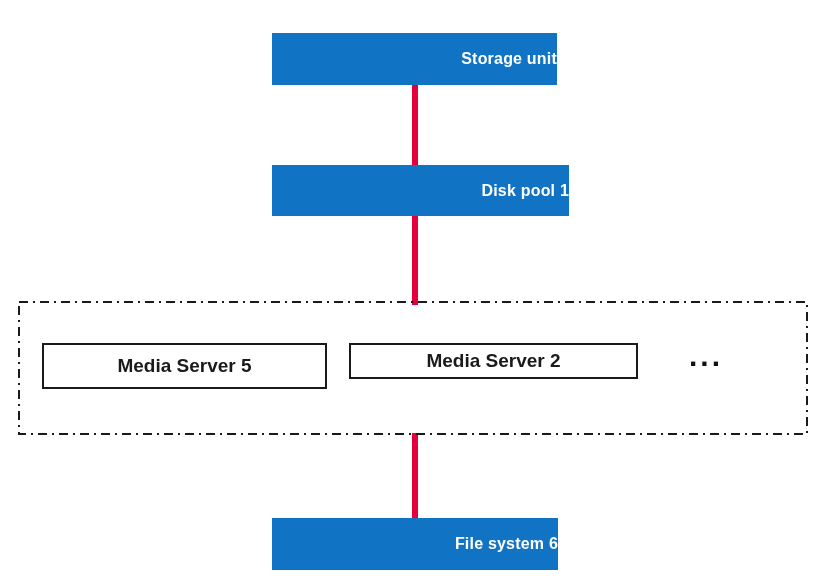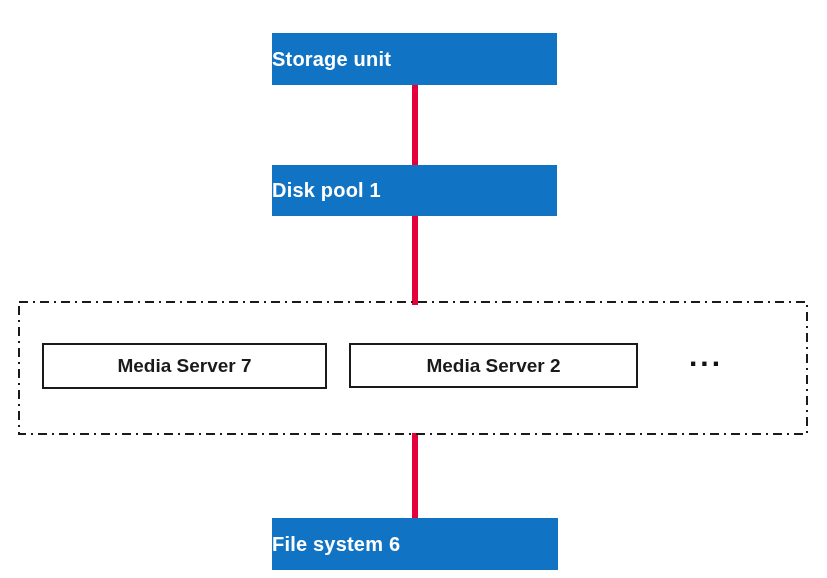--- a/index.html
+++ b/index.html
@@ -12,30 +12,30 @@
     position: relative;
     width: 827px;
     height: 578px;
     background: #ffffff;
     overflow: hidden;
   }
   .node-blue {
     position: absolute;
     background: #1173C4;
     color: #ffffff;
-    font-size: 20px;
+    font-size: 16px;
     font-weight: bold;
     display: flex;
     align-items: center;
-    justify-content: flex-start;
+    justify-content: flex-end;
     letter-spacing: 0.2px;
     z-index: 3;
   }
   .node-storage   { left: 272px; top: 33px;  width: 285px; height: 52px; }
-  .node-diskpool  { left: 272px; top: 165px; width: 285px; height: 51px; }
+  .node-diskpool  { left: 272px; top: 165px; width: 285px; height: 51px; padding-left: 12px; }
   .node-filesys   { left: 272px; top: 518px; width: 286px; height: 52px; }
 
   .connector {
     position: absolute;
     width: 6px;
     background: #E4003A;
     left: 412px;
     z-index: 1;
   }
   .connector-1 { top: 84px;  height: 84px; }
@@ -55,21 +55,21 @@
     color: #1A1A1A;
     font-size: 19px;
     font-weight: bold;
     display: flex;
     align-items: center;
     justify-content: center;
     box-sizing: border-box;
     z-index: 3;
   }
   .node-media-1 { left: 42px;  top: 343px; width: 285px; height: 46px; }
-  .node-media-2 { left: 349px; top: 343px; width: 289px; height: 45px; align-items: center; }
+  .node-media-2 { left: 349px; top: 343px; width: 289px; height: 36px; align-items: center; }
 
   .ellipsis {
     position: absolute;
     left: 676px;
     top: 340px;
     width: 60px;
     height: 46px;
     display: flex;
     align-items: center;
     justify-content: center;
@@ -99,21 +99,21 @@
 
   <div class="node-blue node-storage">
     <span>Storage unit</span>
   </div>
 
   <div class="node-blue node-diskpool">
     <span>Disk pool 1</span>
   </div>
 
   <div class="node-media node-media-1">
-    <span>Media Server 7</span>
+    <span>Media Server 5</span>
   </div>
 
   <div class="node-media node-media-2">
     <span>Media Server 2</span>
   </div>
 
   <div class="ellipsis">...</div>
 
   <div class="node-blue node-filesys">
     <span>File system 6</span>

